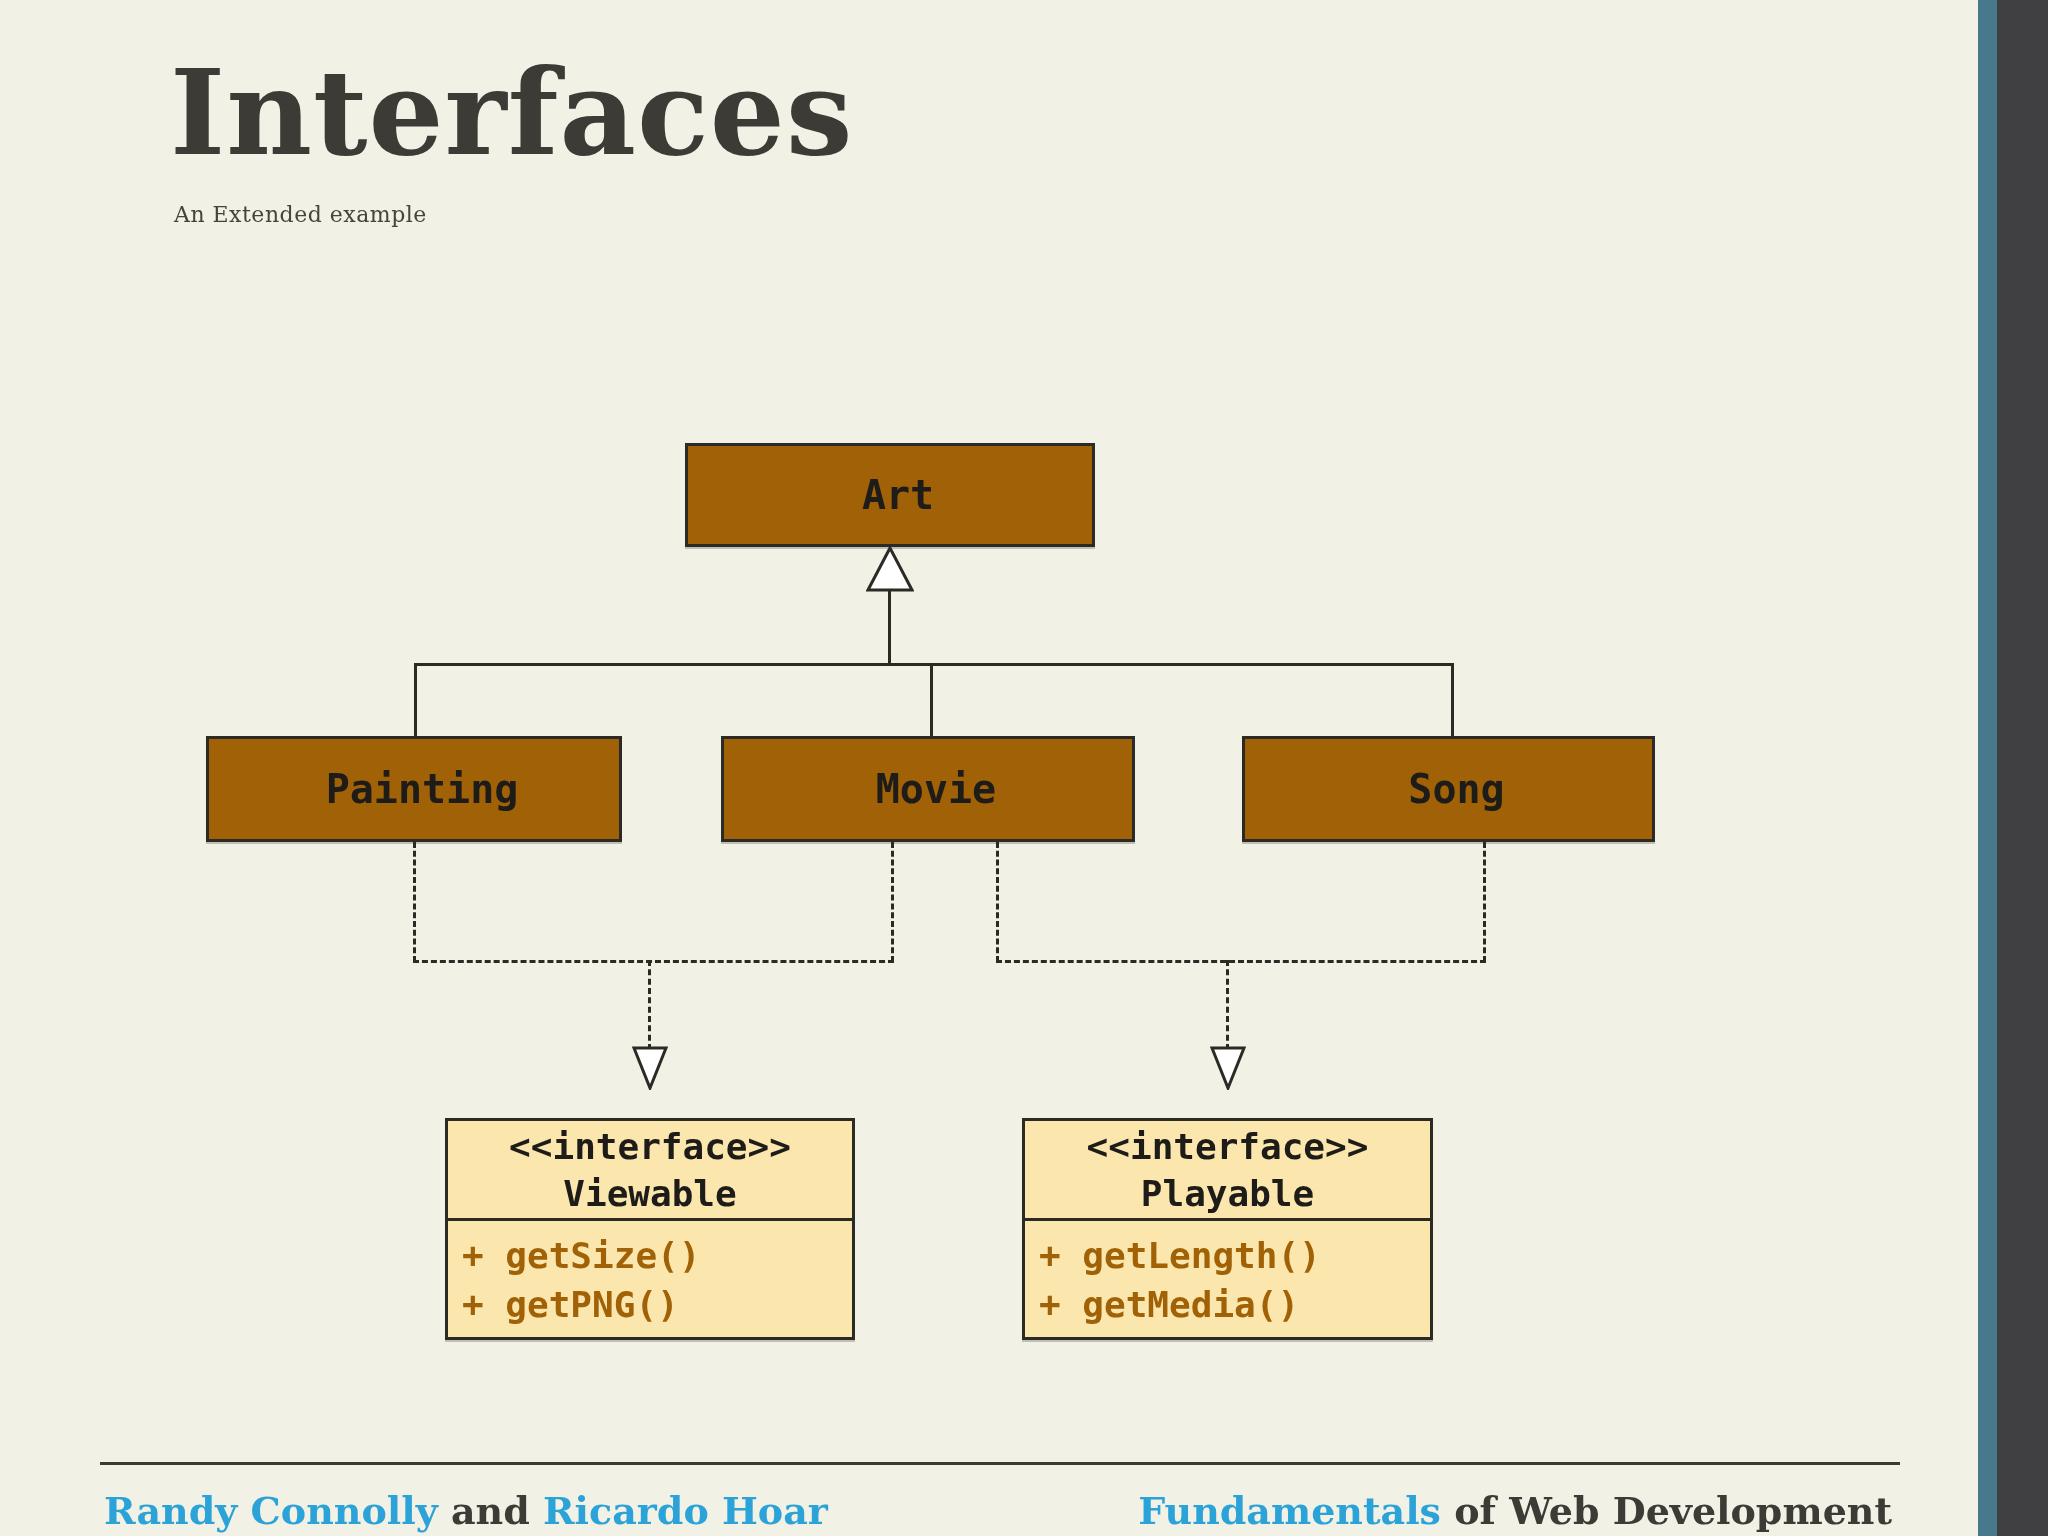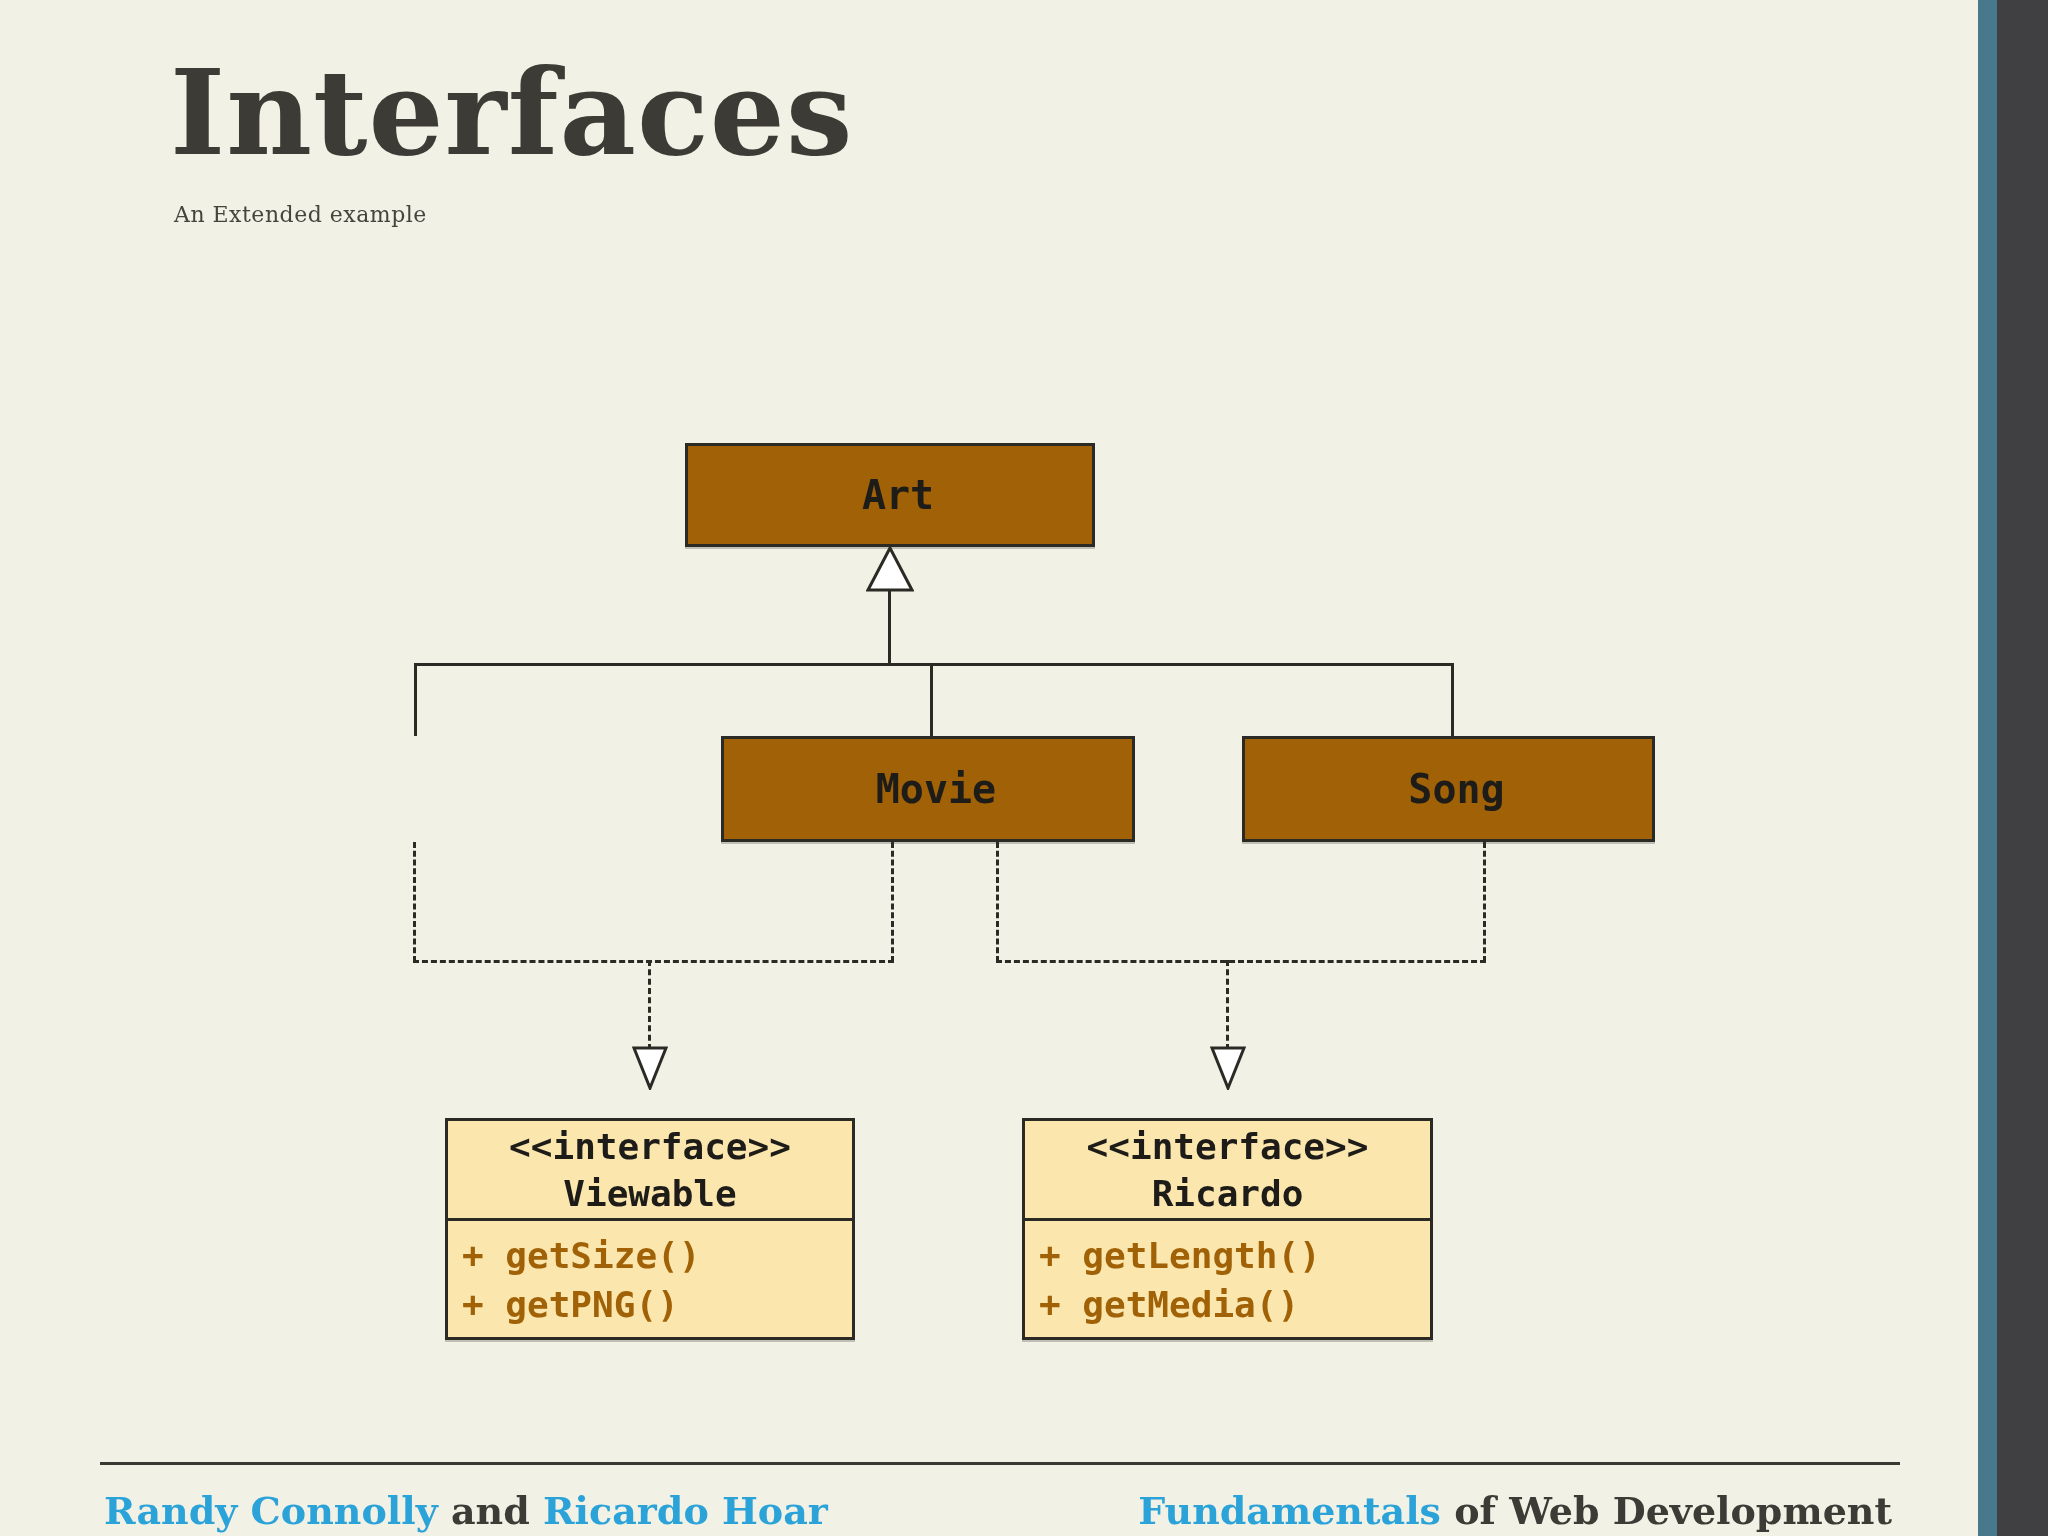--- a/index.html
+++ b/index.html
@@ -128,20 +128,23 @@
   <svg class="arrow-svg" style="left:632px; top:1046px;" width="36" height="44">
     <polygon points="2,2 34,2 18,42" fill="#ffffff" stroke="#2b2a24" stroke-width="3"></polygon>
   </svg>
   <svg class="arrow-svg" style="left:1210px; top:1046px;" width="36" height="44">
     <polygon points="2,2 34,2 18,42" fill="#ffffff" stroke="#2b2a24" stroke-width="3"></polygon>
   </svg>
 
   <div class="uml-box class-box box-art">
     <span>Art</span>
   </div>
+  <div class="uml-box class-box box-painting">
+    <span>Painting</span>
+  </div>
   <div class="uml-box class-box box-movie">
     <span>Movie</span>
   </div>
   <div class="uml-box class-box box-song">
     <span>Song</span>
   </div>
 
   <div class="iface-box box-viewable">
     <div class="iface-header">
       <div>&lt;&lt;interface&gt;&gt;</div>
@@ -149,21 +152,21 @@
     </div>
     <div class="iface-body">
       <div>+ getSize()</div>
       <div>+ getPNG()</div>
     </div>
   </div>
 
   <div class="iface-box box-playable">
     <div class="iface-header">
       <div>&lt;&lt;interface&gt;&gt;</div>
-      <div>Ricardo</div>
+      <div>Playable</div>
     </div>
     <div class="iface-body">
       <div>+ getLength()</div>
       <div>+ getMedia()</div>
     </div>
   </div>
 
   <div class="footer-rule"></div>
   <div class="footer-left">
     <span class="blue">Randy Connolly</span><span> and </span><span class="blue">Ricardo Hoar</span>

